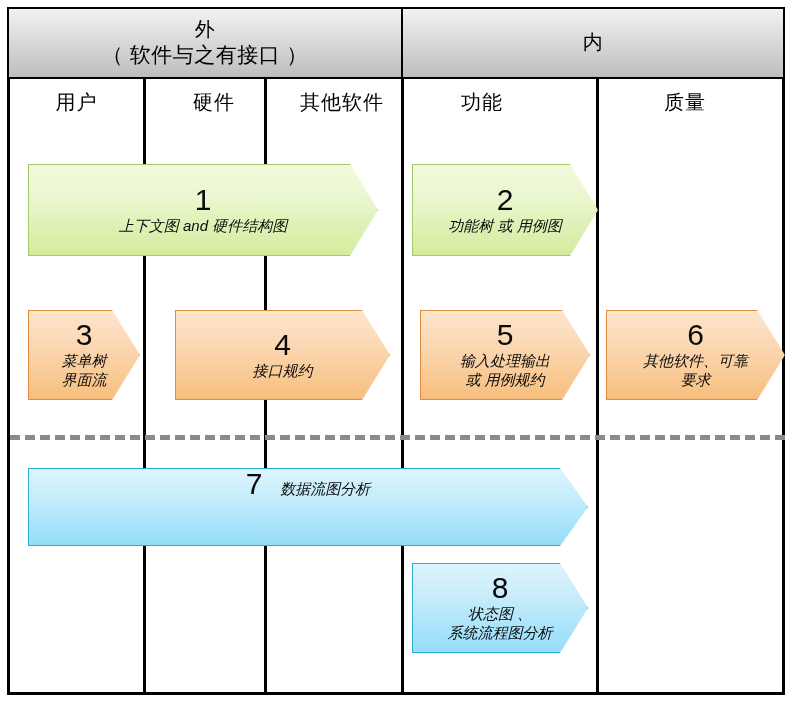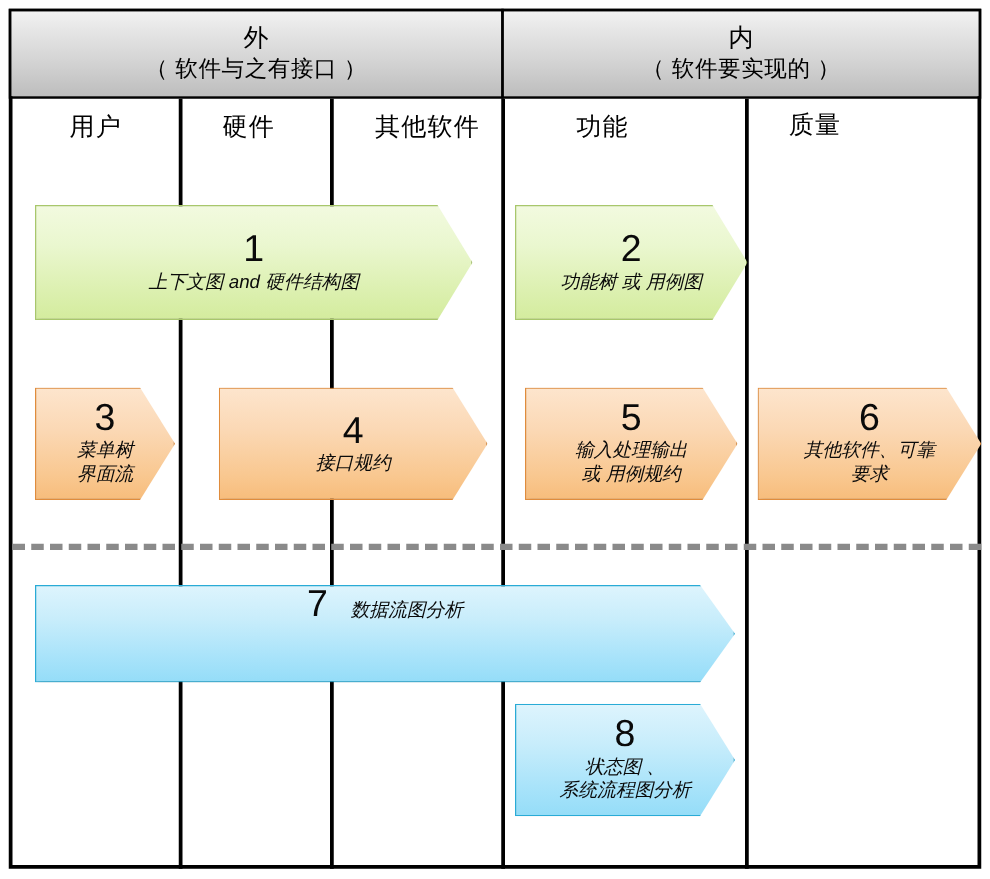--- a/index.html
+++ b/index.html
@@ -43,21 +43,21 @@
     align-items: center;
     justify-content: center;
     line-height: 1.28;
   }
   .band-main {
     font-size: 20px;
     color: #000;
     letter-spacing: 0.5px;
   }
   .band-sub {
-    font-size: 18px;
+    font-size: 21px;
     color: #000;
     letter-spacing: 0.5px;
   }
   #band-outer { left: 7px; width: 396px; }
   #band-inner { left: 401px; width: 384px; }
 
   
   .vline {
     position: absolute;
     top: 79px;
@@ -140,33 +140,32 @@
 <div id="canvas">
 
   <div class="frame"></div>
 
   <div class="band" id="band-outer">
     <div class="band-main">外</div>
     <div class="band-sub">（ 软件与之有接口 ）</div>
   </div>
   <div class="band" id="band-inner">
     <div class="band-main">内</div>
-    <div class="band-sub">（ 软件要实现的 ）</div>
   </div>
 
   <div class="vline" style="left:143px;"></div>
   <div class="vline" style="left:264px;"></div>
   <div class="vline" style="left:401px;"></div>
   <div class="vline" style="left:596px;"></div>
 
   <div class="colhead" style="left:10px;  width:133px;">用户</div>
-  <div class="colhead" style="left:146px; width:106px;">硬件</div>
+  <div class="colhead" style="left:146px; width:106px;padding-left:15px;">硬件</div>
   <div class="colhead" style="left:267px; width:150px;">其他软件</div>
   <div class="colhead" style="left:404px; width:156px;">功能</div>
-  <div class="colhead" style="left:569px; width:166px;font-family:Liberation Mono, monospace;">质量</div>
+  <div class="colhead" style="left:602px; width:166px;">质量</div>
 
   <div class="dashed"></div>
 
   <div class="arrow a-green" style="left:28px; top:164px; width:350px; height:92px;">
     <div class="num">1</div>
     <div class="cap">上下文图 and 硬件结构图</div>
   </div>
 
   <div class="arrow a-green" style="left:412px; top:164px; width:186px; height:92px;">
     <div class="num">2</div>

